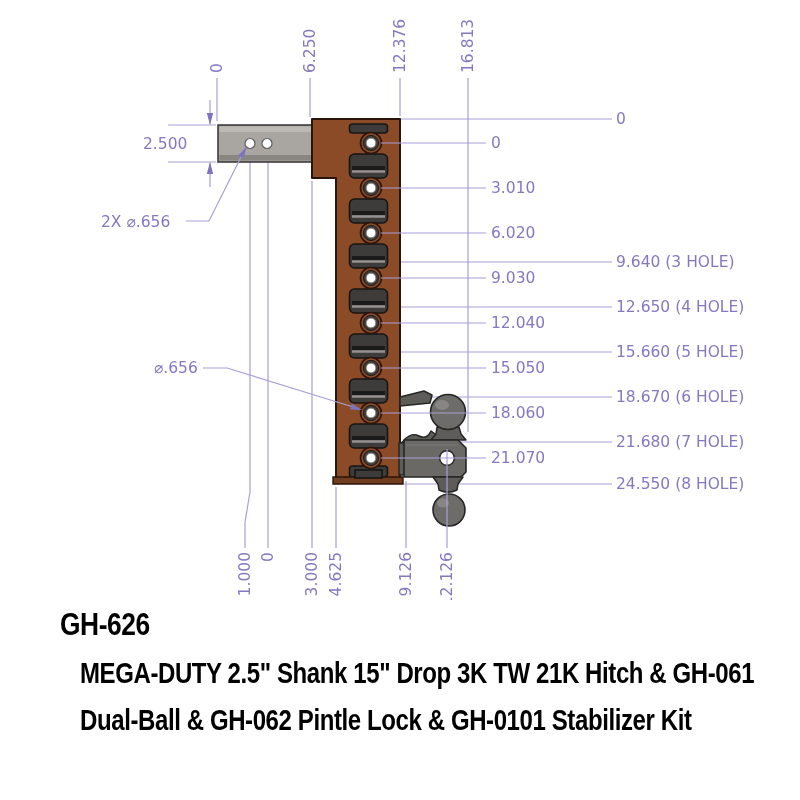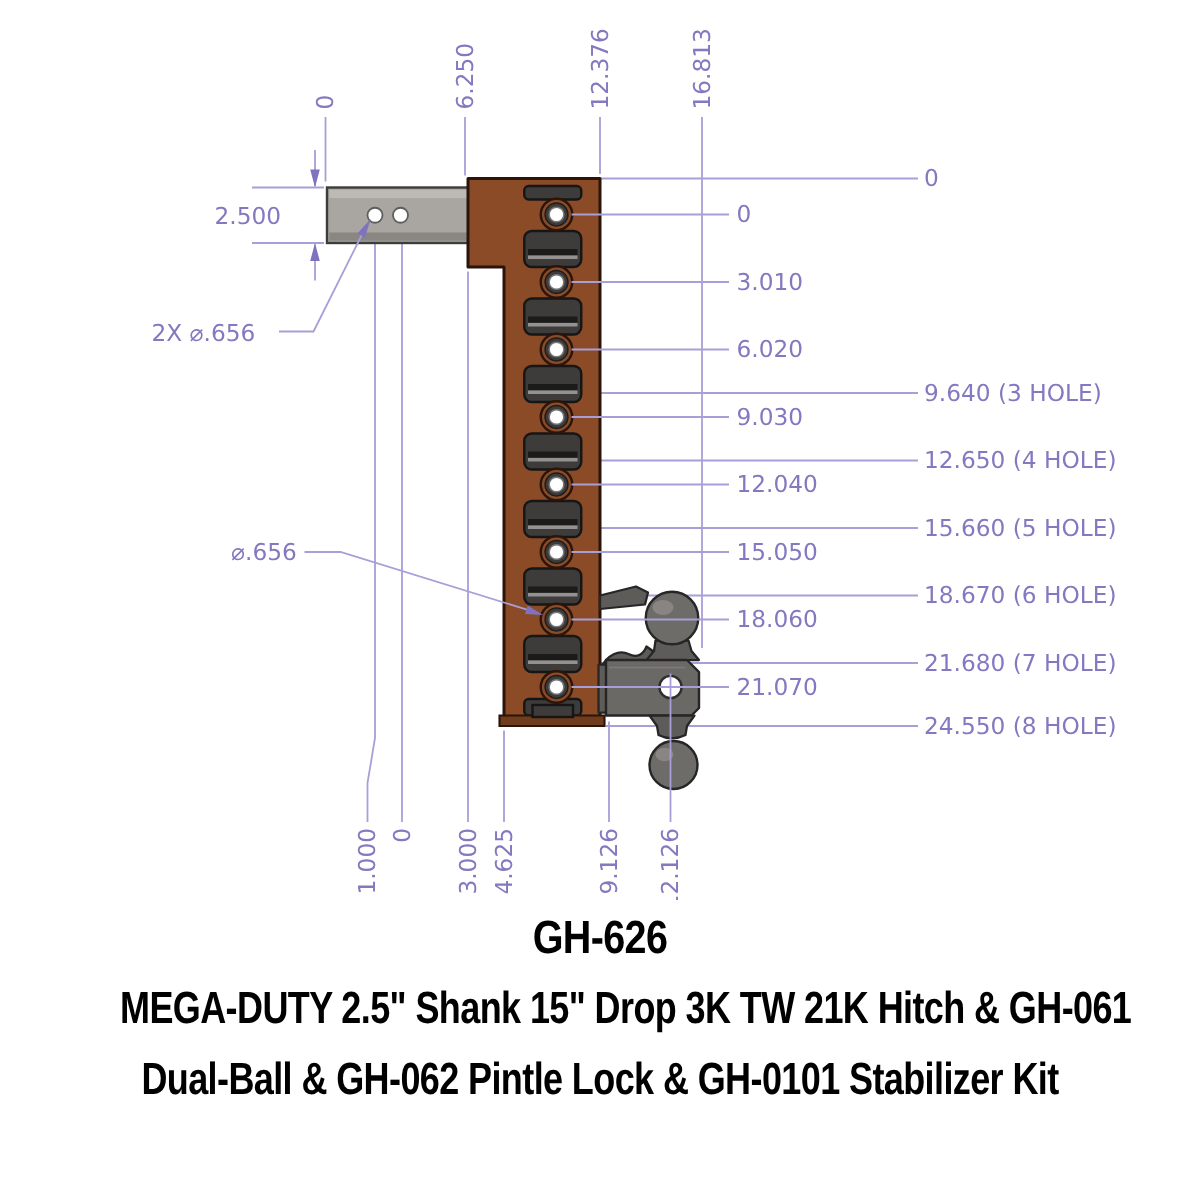--- a/index.html
+++ b/index.html
@@ -26,21 +26,21 @@
   .boss{fill:#8b4b27;stroke:#2b150a;stroke-width:1.6;}
   .hole-ring{fill:#3e3c3a;stroke:#1d1d1d;stroke-width:1;}
   .hole-white{fill:#ffffff;stroke:#777777;stroke-width:1;}
   
   .mount{fill:#6b6966;stroke:#262626;stroke-width:1.6;stroke-linejoin:round;}
   .mount-dark{fill:#5e5c59;stroke:#262626;stroke-width:1.5;stroke-linejoin:round;}
   .ball{fill:#6e6c69;stroke:#262626;stroke-width:1.6;}
   .ball-hi{fill:#969492;opacity:.65;}
   .mount-hole{fill:#ffffff;stroke:#2e2e2e;stroke-width:1.6;}
   
-  .caption{position:absolute;left:0;top:598px;width:800px;text-align:center;color:#000;}
+  .caption{position:absolute;left:0;top:598px;width:800px;color:#000;}
   .caption-model{
     font-family:"Liberation Sans",sans-serif;font-weight:bold;font-size:31px;
     transform:scaleX(.85);letter-spacing:-.5px;margin-top:9px;white-space:nowrap;
   }
   .caption-line{
     font-family:"Liberation Sans",sans-serif;font-weight:bold;font-size:30px;
     transform:scaleX(.8);letter-spacing:-.5px;margin-top:13px;white-space:nowrap;
   }
 </style>
 </head>

